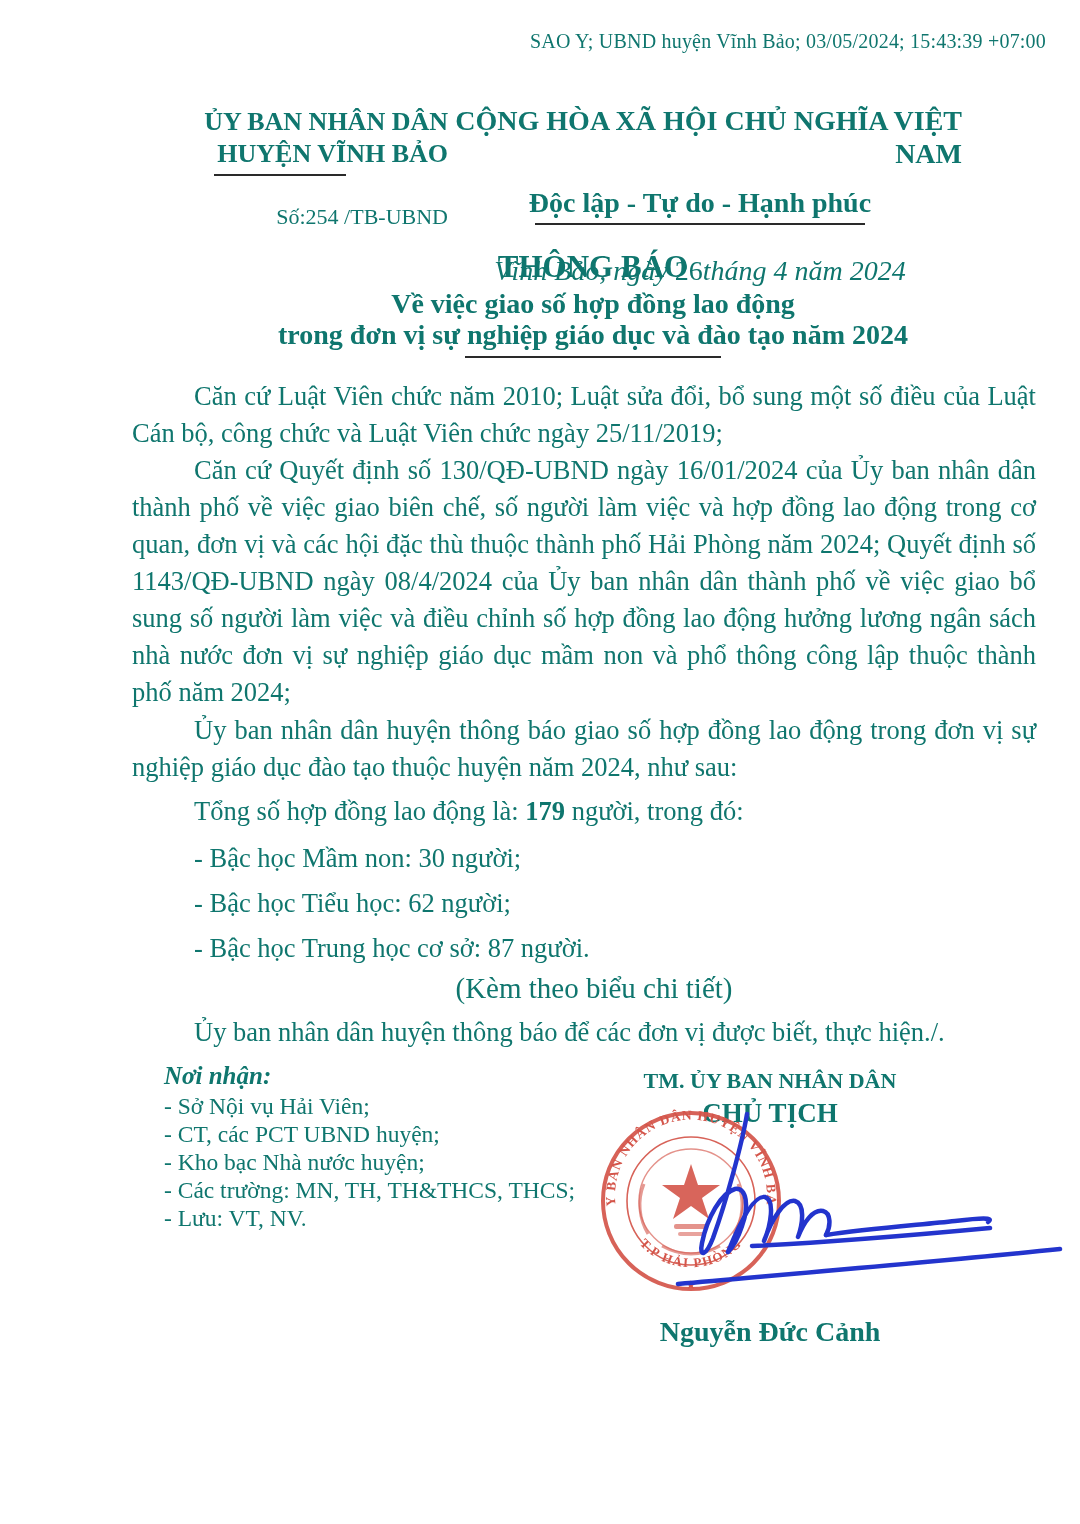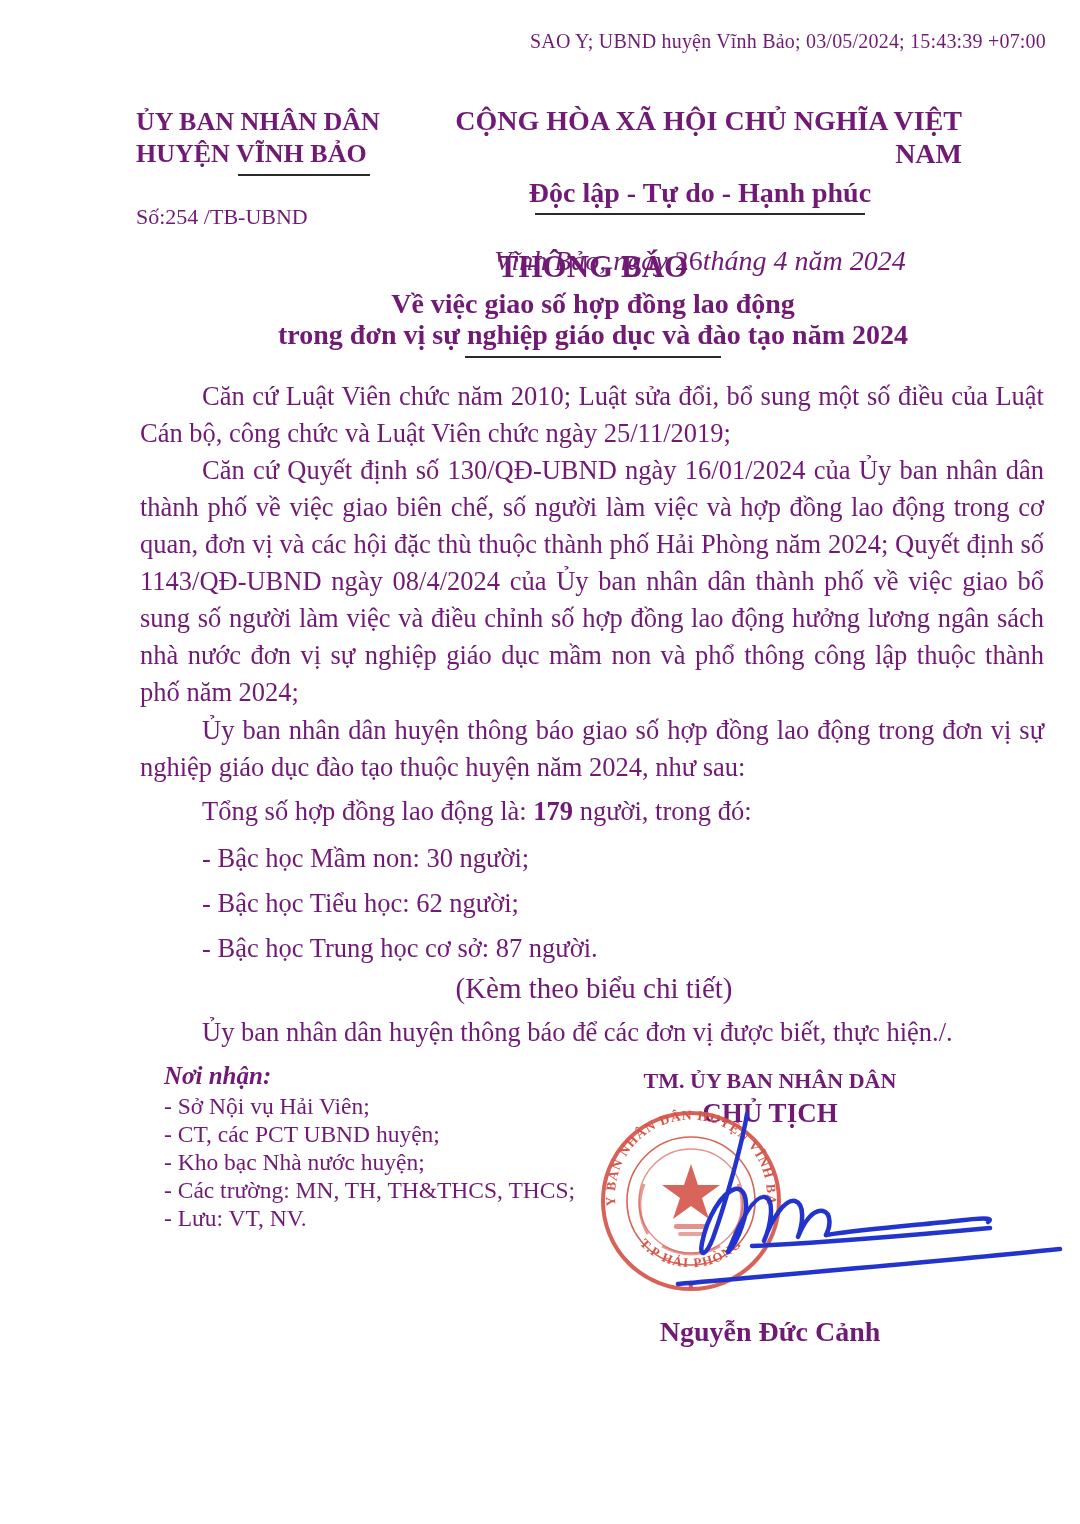--- a/index.html
+++ b/index.html
@@ -1,41 +1,41 @@
 <!DOCTYPE html>
 <html><head>
 <meta charset="utf-8">
 <style>
   html,body { margin:0; padding:0; background:#ffffff; }
   .page {
     position:relative; width:1080px; height:1524px; background:#ffffff;
-    font-family:"Liberation Serif","DejaVu Serif",serif; color:#701a75;
+    font-family:"Liberation Serif","DejaVu Serif",serif; color:#0f766e;
     overflow:hidden;
   }
   .cert-line { position:absolute; top:30px; right:34px; font-size:20px; letter-spacing:.2px; }
 
-  .hdr-left  { position:absolute; top:106px; left:136px; width:336px; text-align:left; }
+  .hdr-left  { position:absolute; top:106px; left:112px; width:336px; text-align:right; }
   .hdr-left .l1 { font-weight:bold; font-size:26px; line-height:32px; }
   .hdr-left .l2 { font-weight:bold; font-size:26px; line-height:32px; }
   .rule-short { width:132px; border-bottom:2px solid #2a2a2a; margin:4px auto 0; }
   .doc-no { margin-top:28px; font-size:22px; }
 
   .hdr-right { position:absolute; top:104px; left:438px; width:524px; text-align:center; }
   .hdr-right .l1 { font-weight:bold; font-size:28px; line-height:33px;text-align:right; }
-  .hdr-right .l2 { font-weight:bold; font-size:28px; line-height:33px; margin-top:6px; }
+  .hdr-right .l2 { font-weight:bold; font-size:28px; line-height:33px; margin-top:16px; }
   .rule-mid { width:330px; border-bottom:2px solid #2a2a2a; margin:4px auto 0; }
   .dateline { margin-top:30px; font-style:italic; font-size:28px; }
   .dateline .day { font-style:normal; }
 
   .title-block { position:absolute; top:250px; left:140px; width:906px; text-align:center; }
   .title-main { font-weight:bold; font-size:31px; line-height:34px; }
   .title-sub  { font-weight:bold; font-size:28px; line-height:31px; }
   .rule-title { width:256px; border-bottom:2.5px solid #2a2a2a; margin:6px auto 0; }
 
-  .bp { position:absolute; left:140px; width:904px; font-size:26.5px; line-height:37px;
+  .bp { position:absolute; left:132px; width:904px; font-size:26.5px; line-height:37px;
         text-align:justify; text-indent:62px; margin:0; }
   .one-line { text-align:left; white-space:nowrap; }
   .strong { font-weight:bold; }
   .note-center { position:absolute; left:142px; width:904px; text-align:center;
                  font-size:29px; margin:0; }
 
   .recipients { position:absolute; top:1060px; left:164px; font-size:23.5px; }
   .recipients .label { font-weight:bold; font-style:italic; font-size:25px; line-height:32px; }
   .recipients .r-item { line-height:28px; }
 

